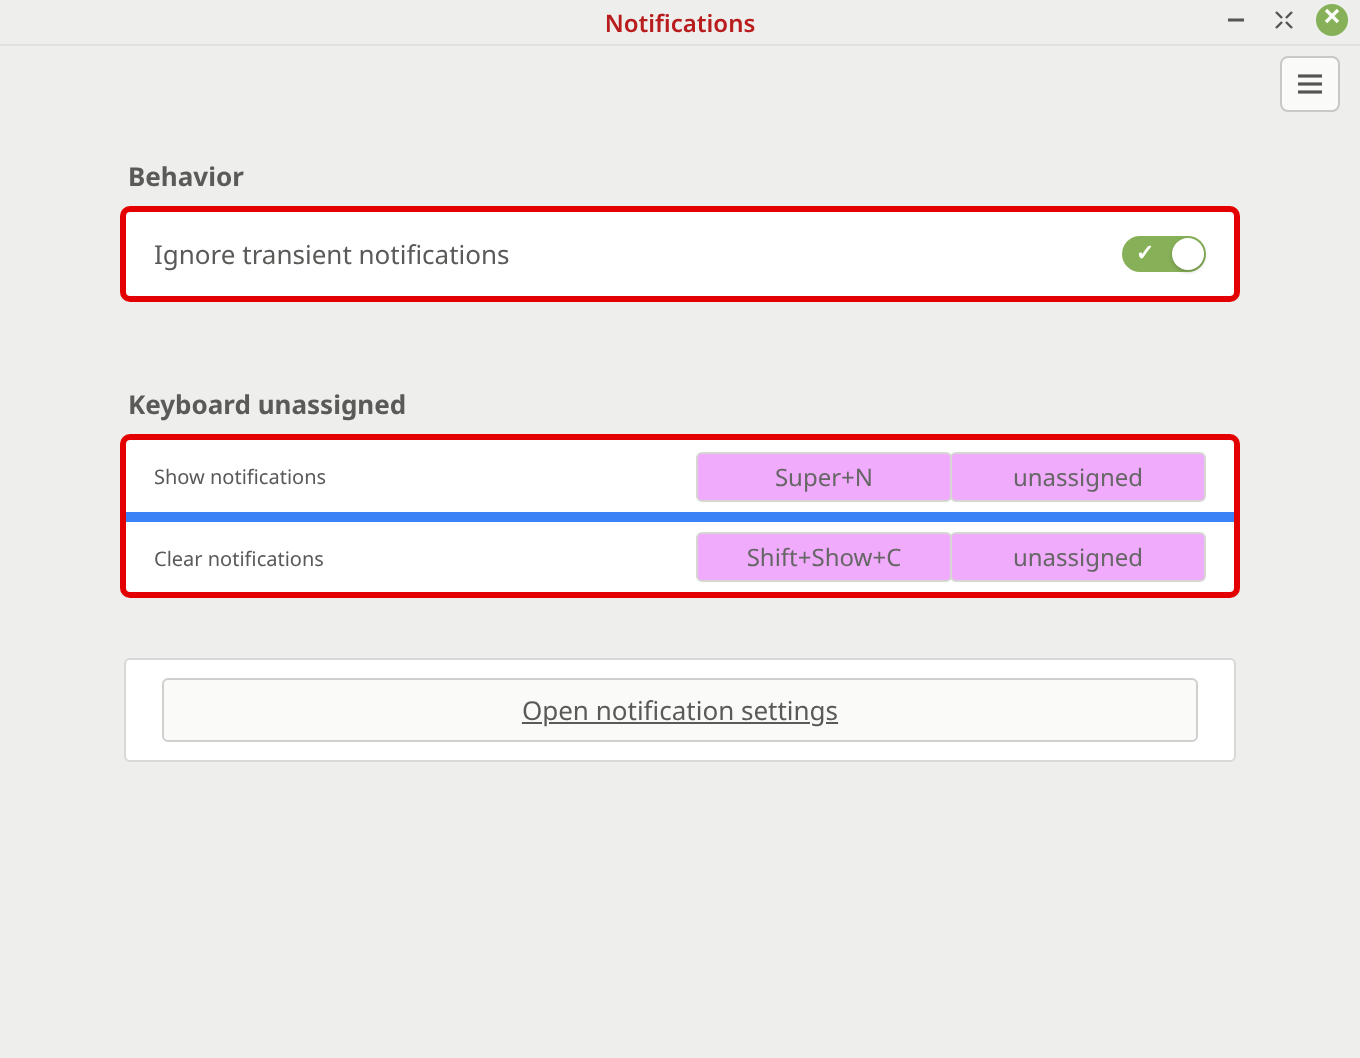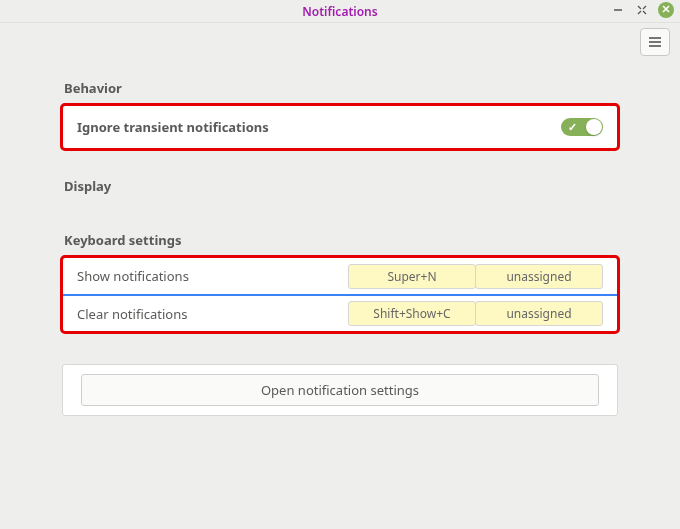--- a/index.html
+++ b/index.html
@@ -21,21 +21,21 @@
     display: flex;
     align-items: center;
     position: relative;
     border-bottom: 1px solid #e0e0de;
   }
   .titlebar .title {
     position: absolute;
     left: 0; right: 0;
     text-align: center;
     font-size: 12px;
-    color: #a21caf;
+    color: #b91c1c;
     font-weight: 600;
   }
   .titlebar .controls {
     position: absolute;
     right: 6px;
     top: 2px;
     display: flex;
     gap: 8px;
     align-items: center;
   }
@@ -97,21 +97,20 @@
   .highlighted {
     outline: 3px solid #e40000;
     outline-offset: -1px;
   }
 
   .row {
     display: flex;
     align-items: center;
     padding: 10px 14px;
     min-height: 42px;
-    font-weight: bold;
   }
   .row-label {
     flex: 1;
     color: #5a5a58;
     font-size: 13px;
   }
 
   
   .switch {
     width: 42px; height: 18px;
@@ -159,37 +158,37 @@
   }
 
   
   .kb-row {
     display: flex;
     align-items: center;
     padding: 5px 14px 5px 14px;
     min-height: 36px;
   }
   .kb-row + .kb-row {
-    border-top: 2px solid #3b82f6;
+    border-top: 5px solid #3b82f6;
   }
   .kb-label {
     flex: 1;
     color: #5a5a58;
-    font-size: 13px;
+    font-size: 10px;
   }
   .kb-cell {
     width: 128px;
     border: 1px solid #d6d6d4;
     border-radius: 3px;
     padding: 3px 4px;
     text-align: center;
     font-size: 12px;
     color: #666;
     margin-left: -1px;
-    background: #fef9c3;
+    background: #f0abfc;
     cursor: pointer;
   }
   .kb-cells { display: flex; }
 
   .gap { height: 16px; }
 
   .big-button-wrap {
     margin-top: 32px;
     background: #ffffff;
     border: 1px solid #d8d8d6;
@@ -199,20 +198,21 @@
   .big-button {
     width: 100%;
     border: 1px solid #cfcfce;
     border-radius: 3px;
     background: #fafaf8;
     padding: 6px 0;
     text-align: center;
     font-size: 13px;
     color: #5a5a58;
     cursor: pointer;
+    text-decoration: underline;
   }
 </style>
 </head>
 <body>
 
 <div class="titlebar">
   <div class="title">Notifications</div>
   <div class="controls">
     <div class="win-btn">
       <svg width="10" height="10" viewBox="0 0 10 10">
@@ -253,25 +253,24 @@
     <div class="row">
       <div class="row-label">Ignore transient notifications</div>
       <div class="switch on">
         <div class="knob"></div>
       </div>
     </div>
   </div>
 
   <div class="gap"></div>
 
-  <div class="section-label">Display</div>
 
   <div class="gap"></div>
 
-  <div class="section-label">Keyboard settings</div>
+  <div class="section-label">Keyboard unassigned</div>
   <div class="panel highlighted">
     <div class="kb-row">
       <div class="kb-label">Show notifications</div>
       <div class="kb-cells">
         <div class="kb-cell">Super+N</div>
         <div class="kb-cell">unassigned</div>
       </div>
     </div>
     <div class="kb-row">
       <div class="kb-label">Clear notifications</div>

